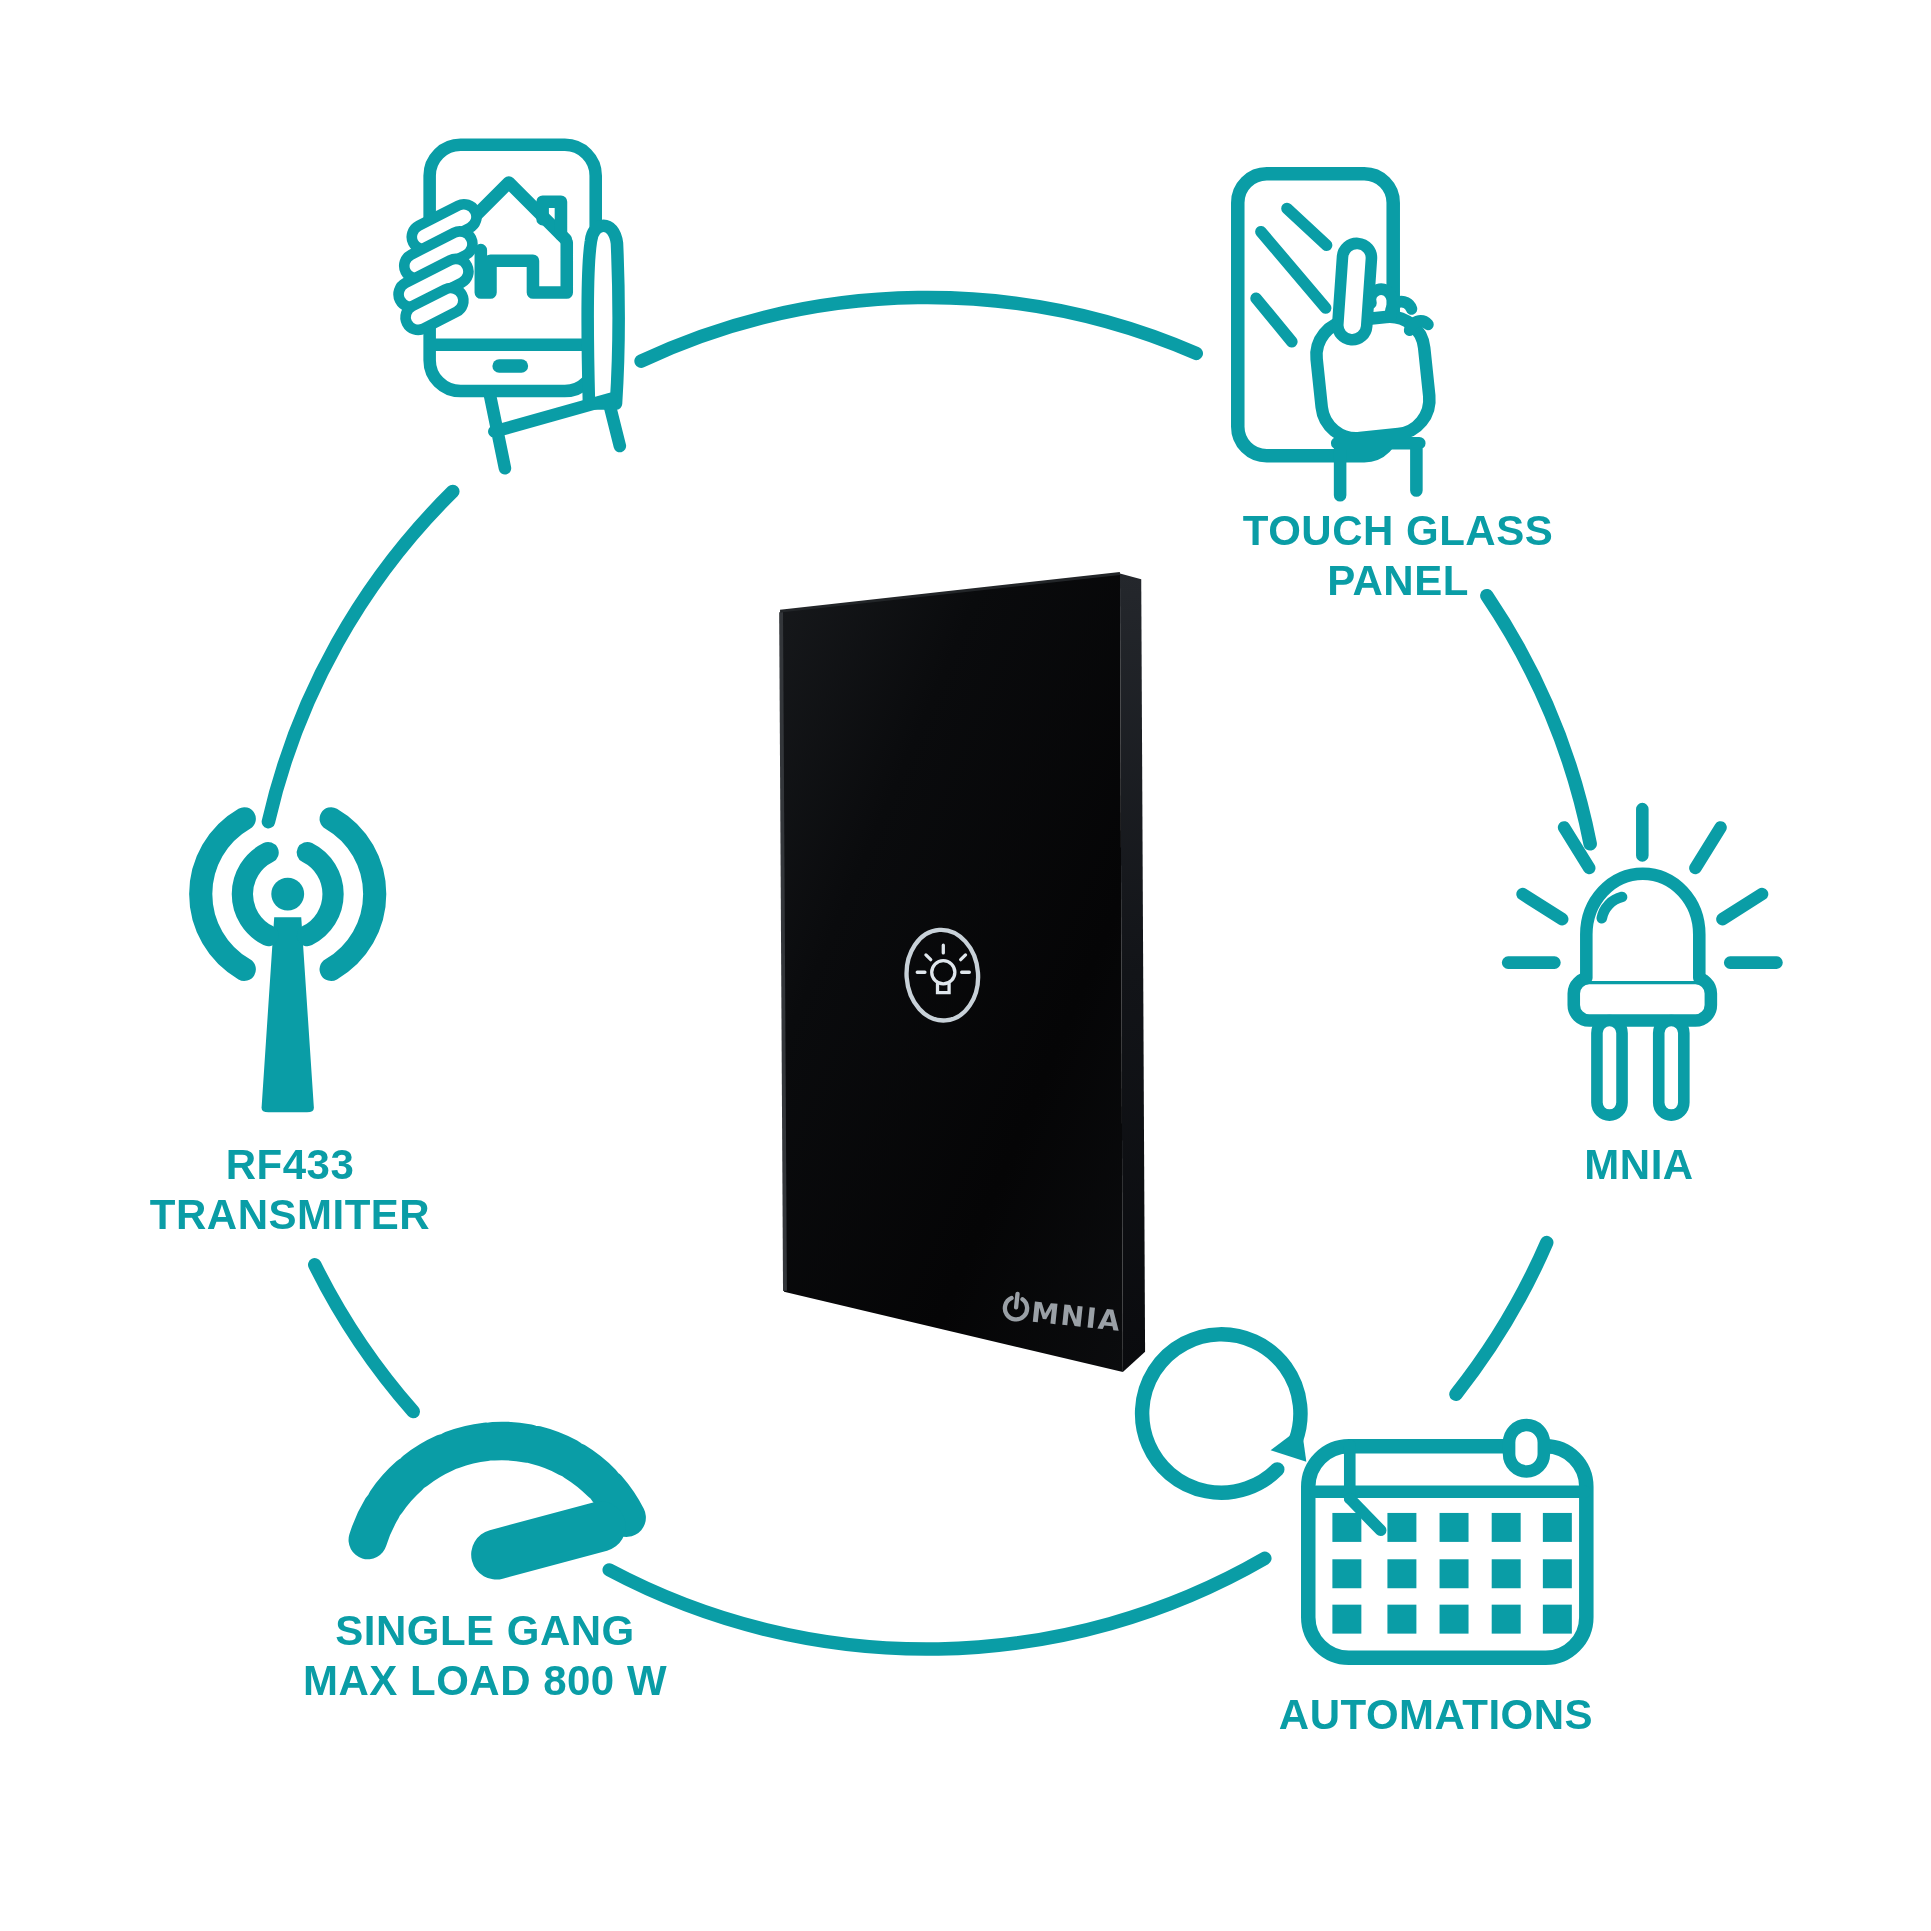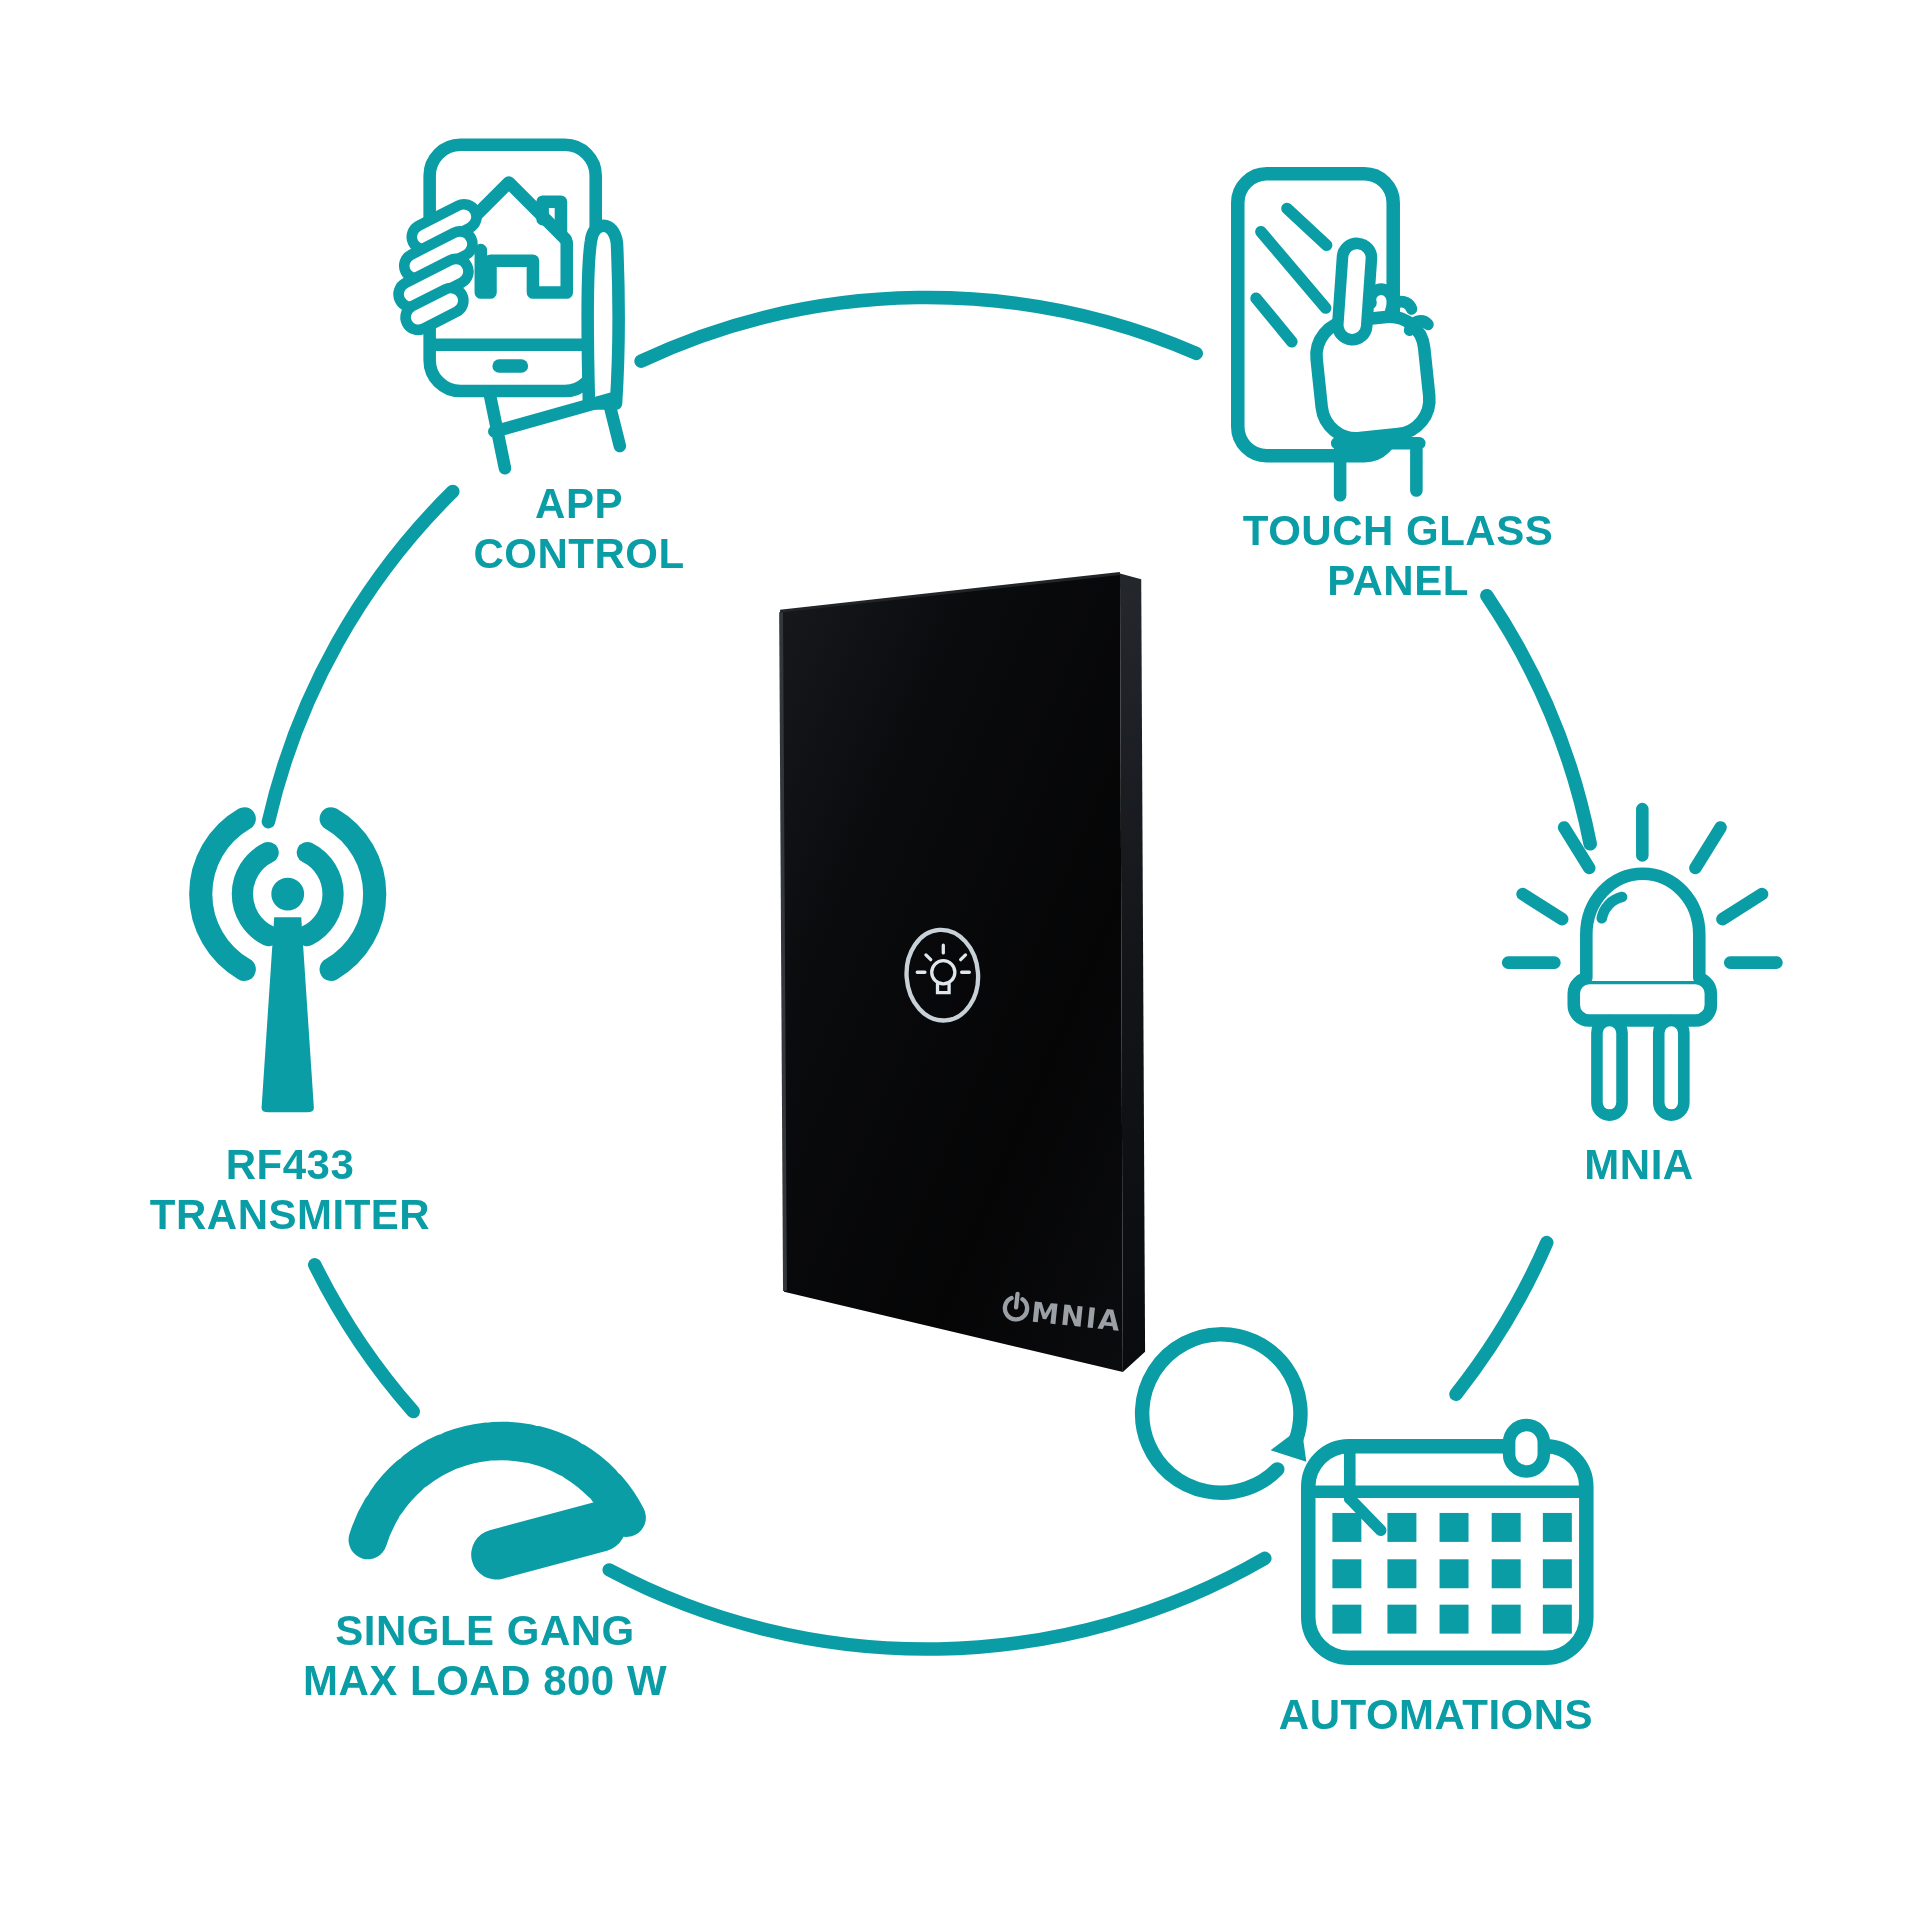--- a/index.html
+++ b/index.html
@@ -141,24 +141,20 @@
     <g transform="rotate(6 1090 1360)">
       <g stroke="#9aa0a6" stroke-width="4.5" fill="none" stroke-linecap="round">
         <path d="M1057.7 1349 A11.5 11.5 0 1 1 1046.3 1349"></path>
         <path d="M1052 1344 V1358"></path>
       </g>
       <text x="1068" y="1371" font-size="29" letter-spacing="2" fill="#9aa0a6" font-weight="700" font-family="'DejaVu Sans',sans-serif">MNIA</text>
     </g>
   </g>
 </svg>
 
-<div class="label" style="left:579px;top:479px">
-  <div>APP</div>
-  <div>CONTROL</div>
-</div>
 <div class="label" style="left:1398px;top:506px">
   <div>TOUCH GLASS</div>
   <div>PANEL</div>
 </div>
 <div class="label" style="left:290px;top:1140px">
   <div>RF433</div>
   <div>TRANSMITER</div>
 </div>
 <div class="label" style="left:1639px;top:1140px">
   <div>MNIA</div>

